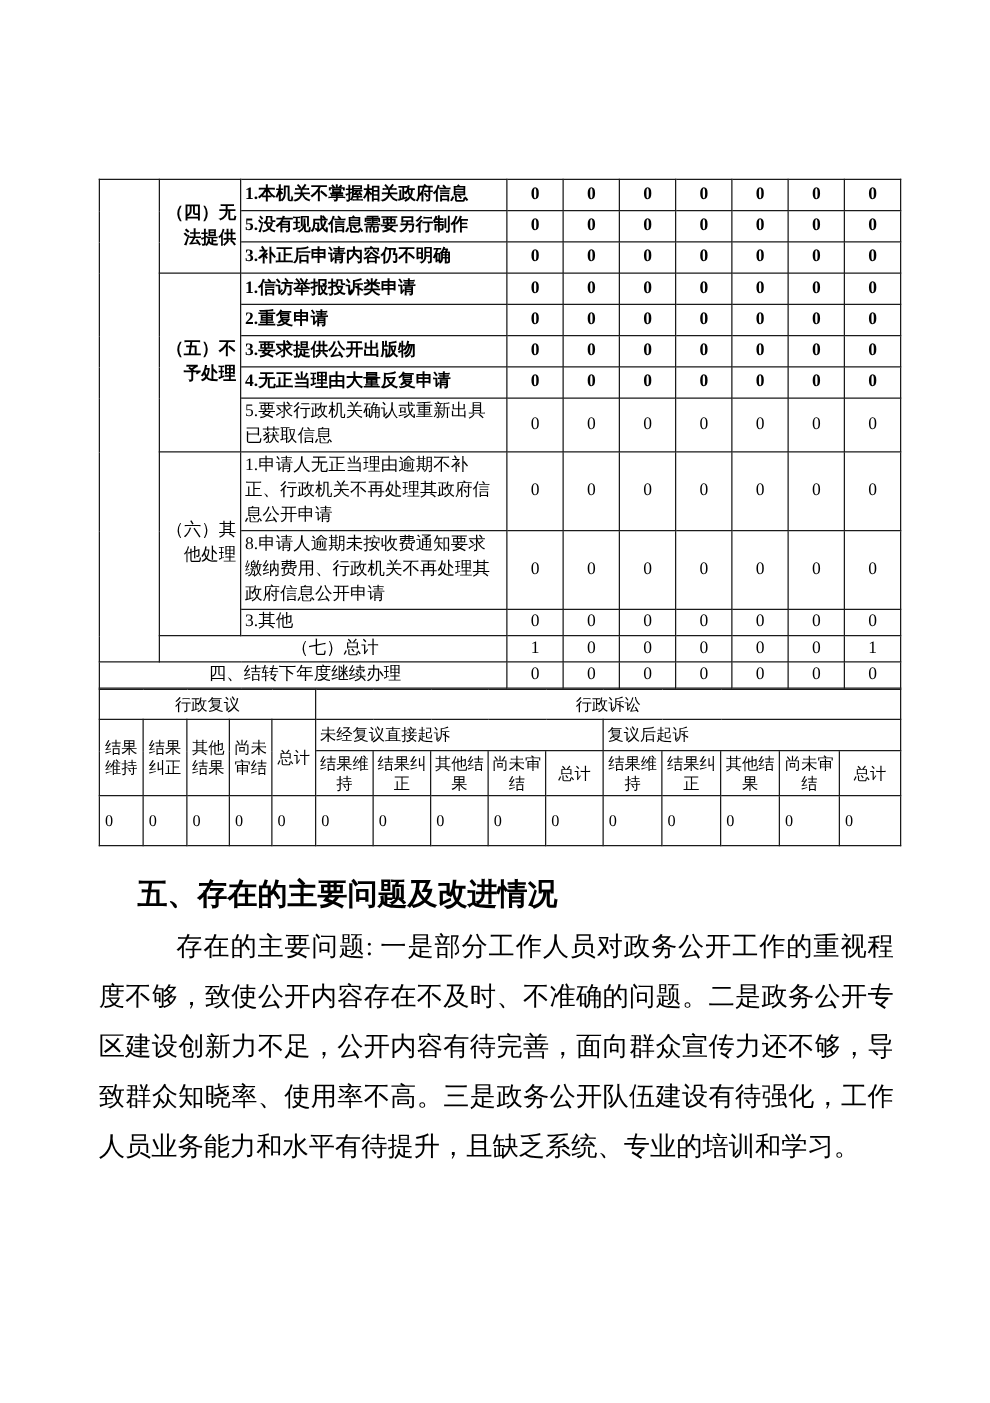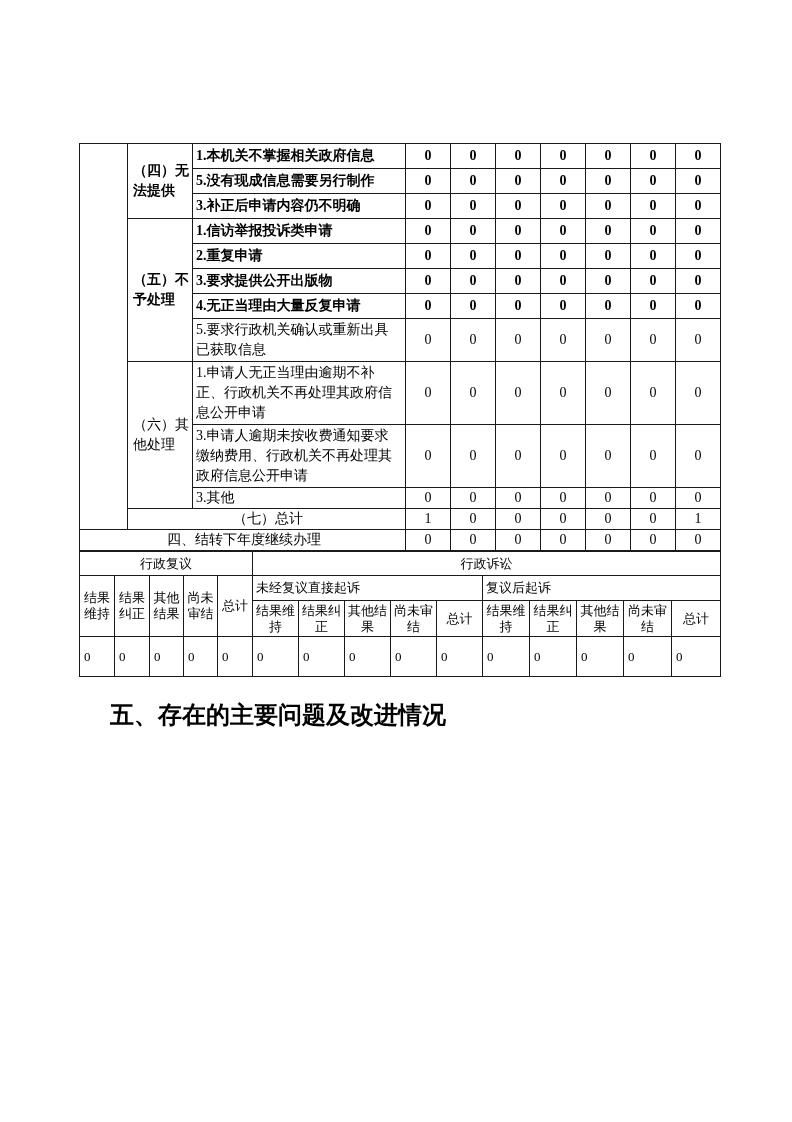--- a/index.html
+++ b/index.html
@@ -9,21 +9,21 @@
   }
   .content{position:absolute;left:79px;top:143px;width:641px;}
 
   table{border-collapse:collapse;table-layout:fixed;width:641px;}
   td{border:1px solid #1a1a1a;font-size:14px;line-height:20px;padding:0 3px;
      overflow:hidden;word-break:break-all;vertical-align:middle;}
   .t1{border:1.5px solid #000;}
   .t2{border:1.5px solid #000;margin-top:0;}
 
   
-  .t1 .lbl{text-align:left;padding-left:5px;}
+  .t1 .lbl{text-align:right;padding-left:5px;}
   .t1 .item{text-align:left;padding-left:3px;}
   .t1 .num{text-align:center;padding:0;}
   .t1 .rowlbl{text-align:center;padding-left:6px;}
   tr.h25 td{height:24px;font-weight:bold;}
   tr.h42 td{height:42px;}
   tr.h63 td{height:62px;}
   tr.h20 td{height:19px;}
 
   
   .t2 td{font-size:13px;line-height:16px;margin-top:34px;}
@@ -155,21 +155,21 @@
         <td class="item">1.申请人无正当理由逾期不补正、行政机关不再处理其政府信息公开申请</td>
         <td class="num">0</td>
         <td class="num">0</td>
         <td class="num">0</td>
         <td class="num">0</td>
         <td class="num">0</td>
         <td class="num">0</td>
         <td class="num">0</td>
       </tr>
       <tr class="h63">
-        <td class="item">3.申请人逾期未按收费通知要求缴纳费用、行政机关不再处理其政府信息公开申请</td>
+        <td class="item">8.申请人逾期未按收费通知要求缴纳费用、行政机关不再处理其政府信息公开申请</td>
         <td class="num">0</td>
         <td class="num">0</td>
         <td class="num">0</td>
         <td class="num">0</td>
         <td class="num">0</td>
         <td class="num">0</td>
         <td class="num">0</td>
       </tr>
       <tr class="h20">
         <td class="item">3.其他</td>
@@ -264,15 +264,16 @@
         <td class="val">0</td>
         <td class="val">0</td>
         <td class="val">0</td>
         <td class="val">0</td>
       </tr>
     </tbody>
   </table>
 
   <div class="heading2">五、存在的主要问题及改进情况</div>
 
+  <p class="para">存在的主要问题: 一是部分工作人员对政务公开工作的重视程度不够，致使公开内容存在不及时、不准确的问题。二是政务公开专区建设创新力不足，公开内容有待完善，面向群众宣传力还不够，导致群众知晓率、使用率不高。三是政务公开队伍建设有待强化，工作人员业务能力和水平有待提升，且缺乏系统、专业的培训和学习。</p>
 
 </div>
 </div>
 
 </body></html>

